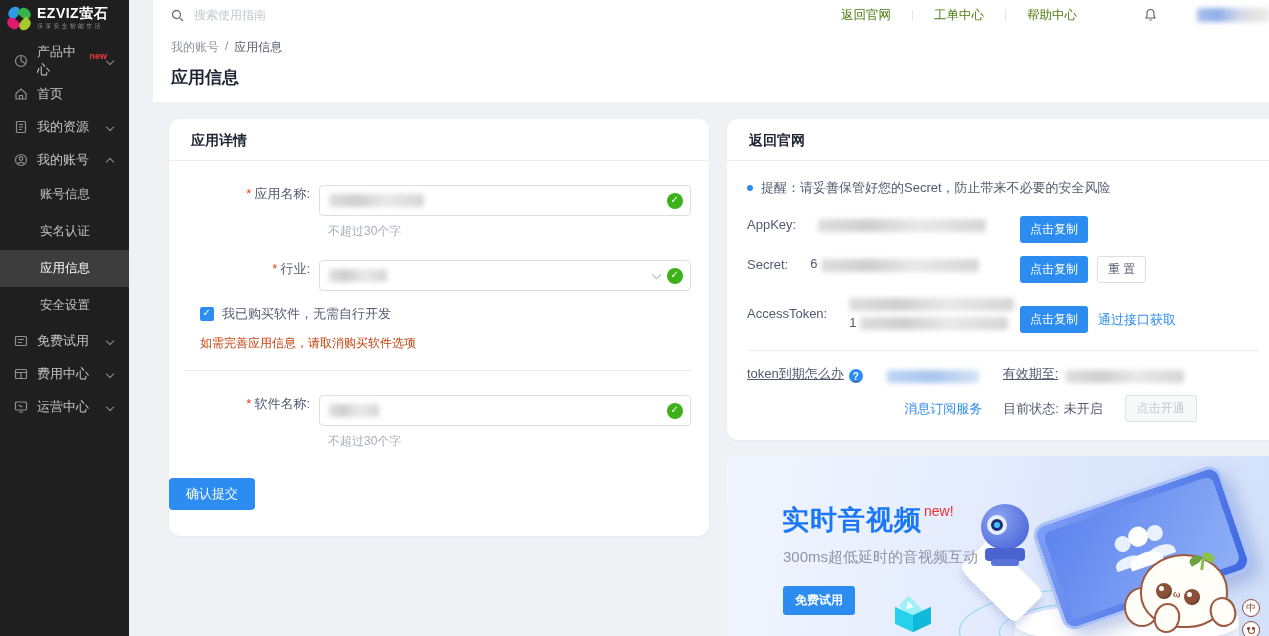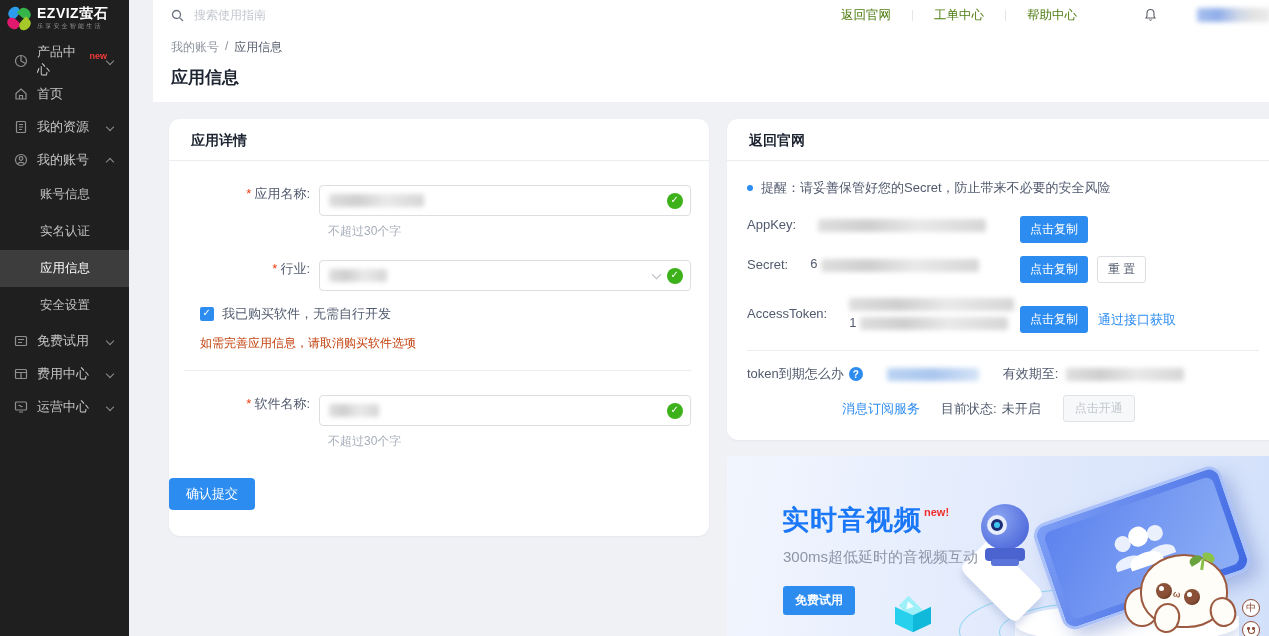--- a/index.html
+++ b/index.html
@@ -89,32 +89,32 @@
         background:linear-gradient(90deg,#dedede 0%,#cfcfcf 30%,#e9e9e9 60%,#d6d6d6 100%);filter:blur(2.5px);}
   .blob.blue{background:linear-gradient(90deg,#bcd4f3,#a9c6ee 50%,#d5e4f7);}
   .sec-actions{display:flex;align-items:center;}
   .btn-copy{background:#2d8cf0;color:#fff;border:0;border-radius:3px;font-size:12px;padding:5px 10px;
             cursor:pointer;font-family:inherit;white-space:nowrap;}
   .btn-reset{background:#fff;color:#515a6e;border:1px solid #dcdee2;border-radius:3px;font-size:12px;
              padding:4px 10px;margin-left:9px;cursor:pointer;font-family:inherit;white-space:nowrap;}
   .link{color:#2d8cf0;cursor:pointer;white-space:nowrap;}
   .sec-actions .link{margin-left:10px;font-size:13px;}
   .divider-r{height:1px;background:#ebedf0;margin:17px 0 14px 0;}
-  .token-row{display:flex;align-items:center;}
+  .token-row{display:flex;align-items:flex-end;text-decoration:underline;}
   .q-icon{width:14px;height:14px;border-radius:50%;background:#2d8cf0;color:#fff;font-size:10px;font-weight:bold;
           display:flex;align-items:center;justify-content:center;margin-left:5px;cursor:pointer;flex:none;}
-  .sub-row{display:flex;align-items:center;margin:12px 0 2px 95px;}
+  .sub-row{display:flex;align-items:center;margin:12px 0 2px 95px;justify-content:center;}
   .btn-disabled{background:#f7f8fa;color:#c2c7ce;border:1px solid #dfe2e6;border-radius:3px;font-size:12px;
                 padding:4px 11px;margin-left:22px;cursor:not-allowed;font-family:inherit;white-space:nowrap;}
 
   
   .banner{width:552px;height:204px;margin-top:16px;border-radius:4px;position:relative;overflow:hidden;
           background:linear-gradient(100deg,#f2f6fe 0%,#e0e9fc 55%,#d2e0fa 100%);}
   .b-title{position:absolute;left:55px;top:46px;font-size:27px;font-weight:bold;color:#1a78f8;letter-spacing:1px;}
-  .b-new{position:relative;top:-13px;color:#f0302d;font-size:11px;font-weight:bold;margin-left:2px;letter-spacing:0;}
+  .b-new{position:relative;top:-13px;color:#f0302d;font-size:14px;font-weight:normal;margin-left:2px;letter-spacing:0;}
   .b-sub{position:absolute;left:56px;top:92px;font-size:15px;color:#8d95a6;}
   .b-cta{position:absolute;left:56px;top:130px;background:#2d8cf0;color:#fff;border:0;border-radius:3px;
          font-size:12px;font-weight:bold;padding:6px 12px;cursor:pointer;font-family:Liberation Serif, serif;}
   
   .ring{position:absolute;border:1.5px solid #93d6f2;border-radius:50%;}
   .cyl{position:absolute;left:288px;top:148px;width:224px;height:52px;}
   .cyl .body{position:absolute;left:0;top:12px;width:224px;height:30px;background:#f4f7fd;}
   .cyl .top{position:absolute;left:0;top:0;width:224px;height:40px;border-radius:50%;background:#ffffff;box-shadow:0 4px 8px rgba(130,150,200,.25);}
   .tablet{position:absolute;left:316px;top:36px;width:198px;height:112px;border-radius:14px;
           background:linear-gradient(135deg,#7d9ef5 0%,#3f68e2 100%);transform:rotate(-19deg);

